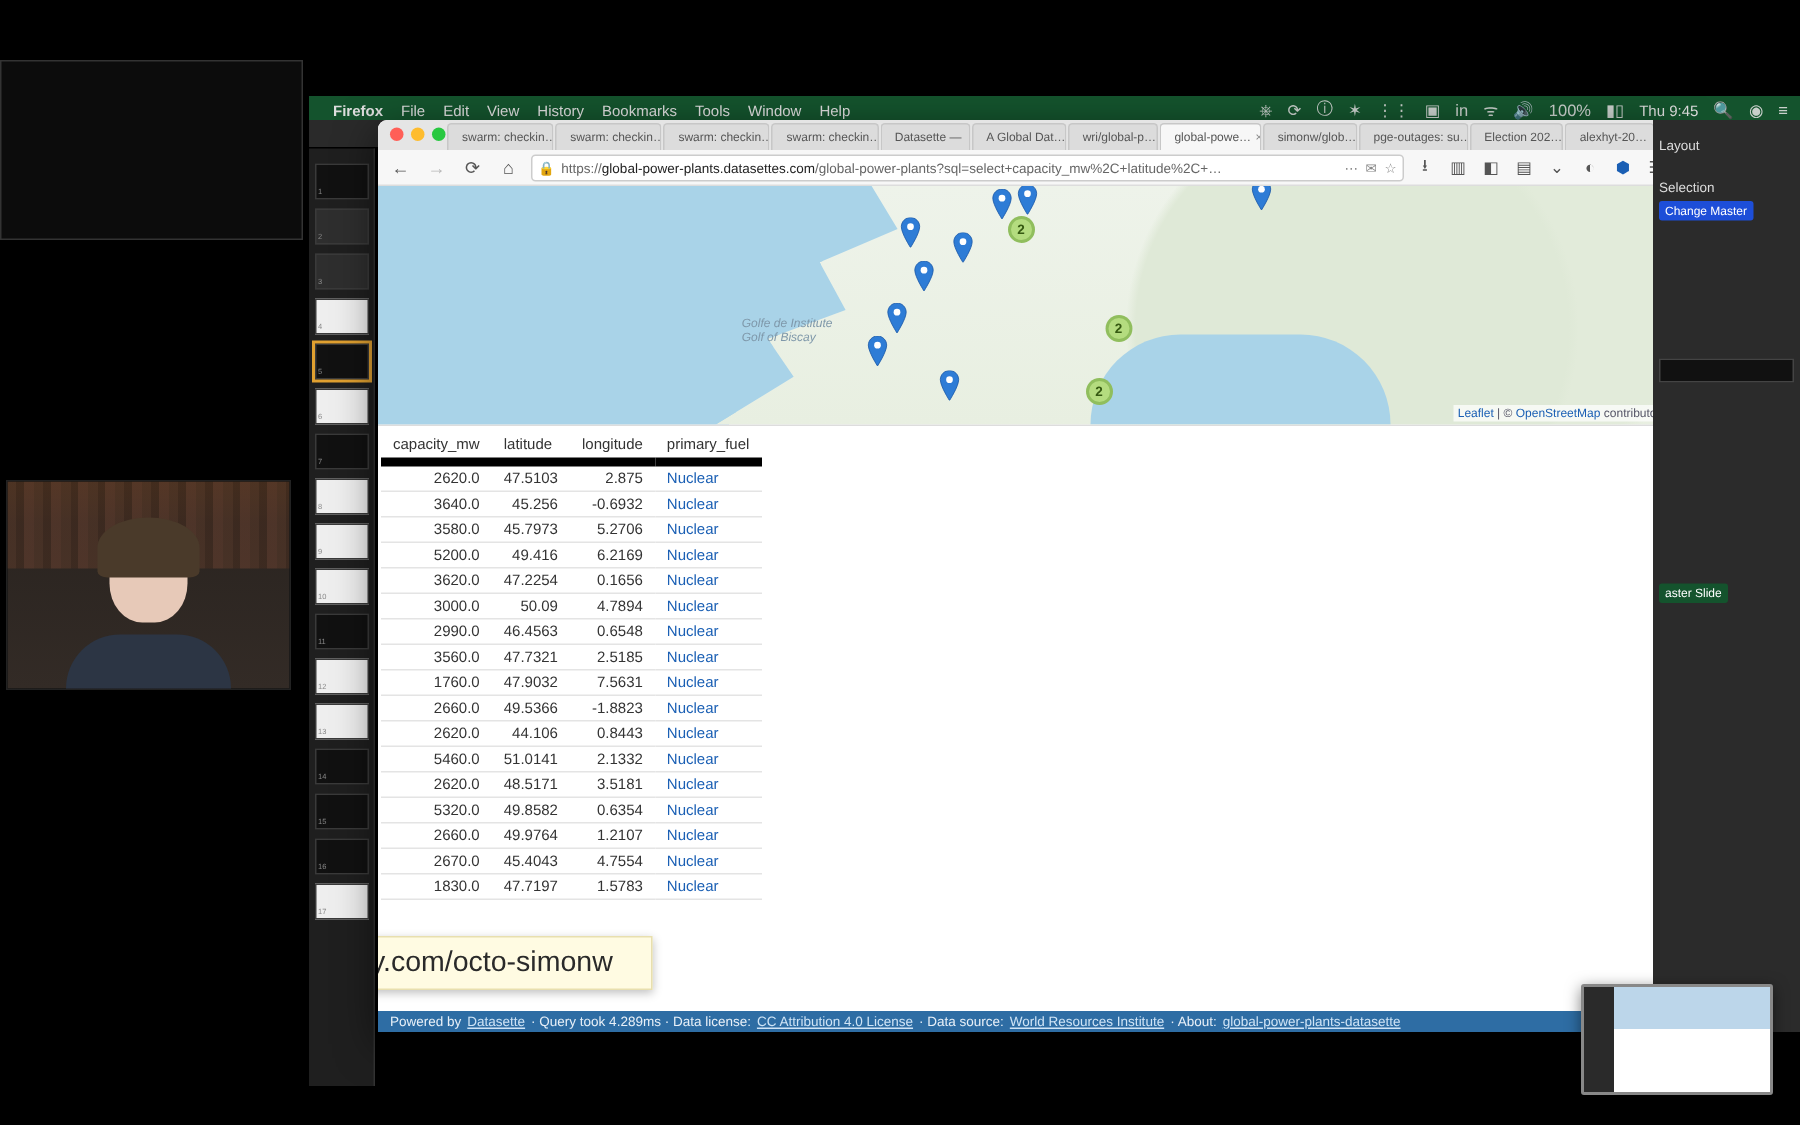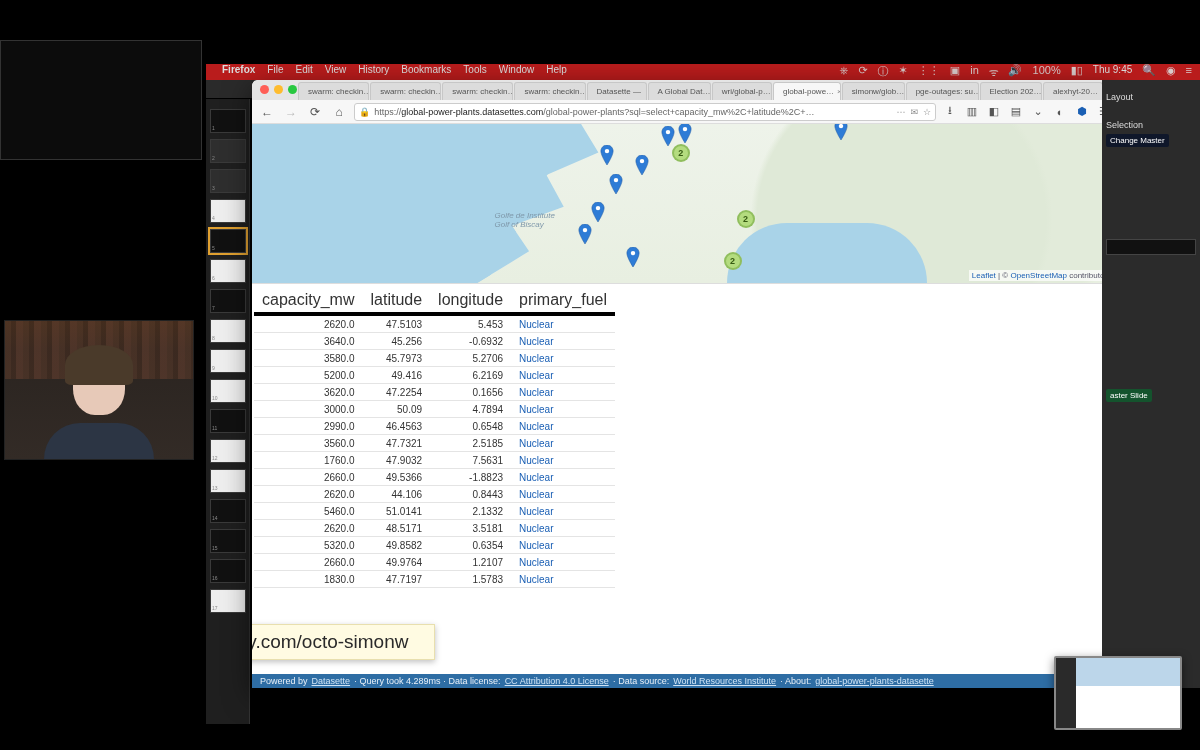--- a/index.html
+++ b/index.html
@@ -55,22 +55,22 @@
     background:#2e2e2e; border:1px solid #3a3a3a; font-size:5px;color:#888;
     display:flex;align-items:flex-end;padding:1px;
   }
   .thumb-strip .th.active { outline:2px solid #e0a030; }
   .thumb-strip .th.light { background:#eee; }
   .thumb-strip .th.dark  { background:#111; }
 
   
   .mac-bar {
     position:absolute; left:206px; right:0; top:64px; height:16px;
-    background:#b91c1c; color:#ddd;
-    display:flex; align-items:flex-start; padding:0 8px; font-size:10px;
+    background:#14532d; color:#ddd;
+    display:flex; align-items:flex-end; padding:0 8px; font-size:10px;
   }
   .mac-bar .apple { margin-right:8px; font-size:11px; }
   .mac-bar .menu-item { margin-right:12px; cursor:default; }
   .mac-bar .spacer { flex:1; }
   .mac-bar .mb-icon { margin-left:10px; font-size:11px; opacity:.9; }
   .mac-bar .clock { margin-left:10px; }
 
   
   .fx-window {
     position:absolute; left:252px; top:80px; width:866px; height:608px;
@@ -163,21 +163,21 @@
     position:absolute; font-size:8px; color:#7f98aa; font-style:italic;
   }
 
   
   .data-wrap { height: calc(100% - 160px - 44px - 14px); overflow:hidden; background:#fff;}
   table.data {
     border-collapse:collapse; font-size:10px; color:#333; margin:4px 0 0 2px;
   }
   table.data th {
     text-align:left; font-weight:400; color:#333;
-    padding:3px 8px; border-bottom:4px solid #000000; font-size:16px;
+    padding:3px 8px; border-bottom:6px solid #000000; font-size:10px;
   }
   table.data td {
     padding:2.5px 8px; border-bottom:1px solid #e4e4e4;
   }
   table.data td.num { text-align:right; }
   table.data a.fuel { color:#1a5fb4; text-decoration:none; }
 
   .bitly-overlay {
     position:absolute; left:-44px; bottom:28px;
     background:#fffbe2; border:1px solid #e8dfae;
@@ -193,21 +193,21 @@
     white-space:nowrap; overflow:hidden;
   }
   .ds-footer a{color:#cfe4f6;text-decoration:underline;}
 
   
   .right-panel {
     position:absolute; right:0; top:80px; width:98px; height:608px;
     background:#2b2b2b; color:#bbb; font-size:9px; padding:6px 4px;
   }
   .right-panel .hdr{font-size:9px;color:#ddd;margin:6px 0 2px;}
-  .right-panel .btn{background:#0f172a;color:#fff;font-size:8px;padding:2px 4px;border-radius:2px;display:inline-block;margin:2px 0;}
+  .right-panel .btn{background:#1d4ed8;color:#fff;font-size:8px;padding:2px 4px;border-radius:2px;display:inline-block;margin:2px 0;}
   .right-panel .btn.dark{background:#14532d;}
   .right-panel .swatch{height:16px;background:#111;margin:4px 0;border:1px solid #444;}
 
   
   .dark-toolbar {
     position:absolute; left:206px; right:0; top:80px; height:18px;
     background:#2a2a2a; display:flex; align-items:center; gap:8px;
     padding:0 8px; color:#999; font-size:9px; z-index:0;
   }
   .fx-window{z-index:2;}
@@ -457,21 +457,21 @@
             <th>capacity_mw</th>
             <th>latitude</th>
             <th>longitude</th>
             <th>primary_fuel</th>
           </tr>
         </thead>
       <tbody id="tbody-mount">
           <tr>
             <td class="num">2620.0</td>
             <td class="num">47.5103</td>
-            <td class="num">5.453</td>
+            <td class="num">2.875</td>
             <td><a class="fuel">Nuclear</a></td>
           </tr>
           <tr>
             <td class="num">3640.0</td>
             <td class="num">45.256</td>
             <td class="num">-0.6932</td>
             <td><a class="fuel">Nuclear</a></td>
           </tr>
           <tr>
             <td class="num">3580.0</td>
@@ -542,20 +542,26 @@
           <tr>
             <td class="num">5320.0</td>
             <td class="num">49.8582</td>
             <td class="num">0.6354</td>
             <td><a class="fuel">Nuclear</a></td>
           </tr>
           <tr>
             <td class="num">2660.0</td>
             <td class="num">49.9764</td>
             <td class="num">1.2107</td>
+            <td><a class="fuel">Nuclear</a></td>
+          </tr>
+          <tr>
+            <td class="num">2670.0</td>
+            <td class="num">45.4043</td>
+            <td class="num">4.7554</td>
             <td><a class="fuel">Nuclear</a></td>
           </tr>
           <tr>
             <td class="num">1830.0</td>
             <td class="num">47.7197</td>
             <td class="num">1.5783</td>
             <td><a class="fuel">Nuclear</a></td>
           </tr>
         </tbody>
     </table>

